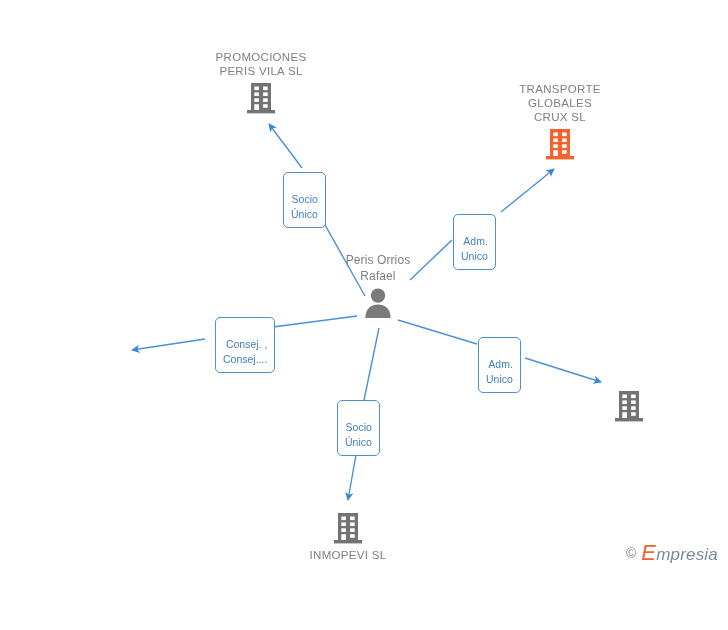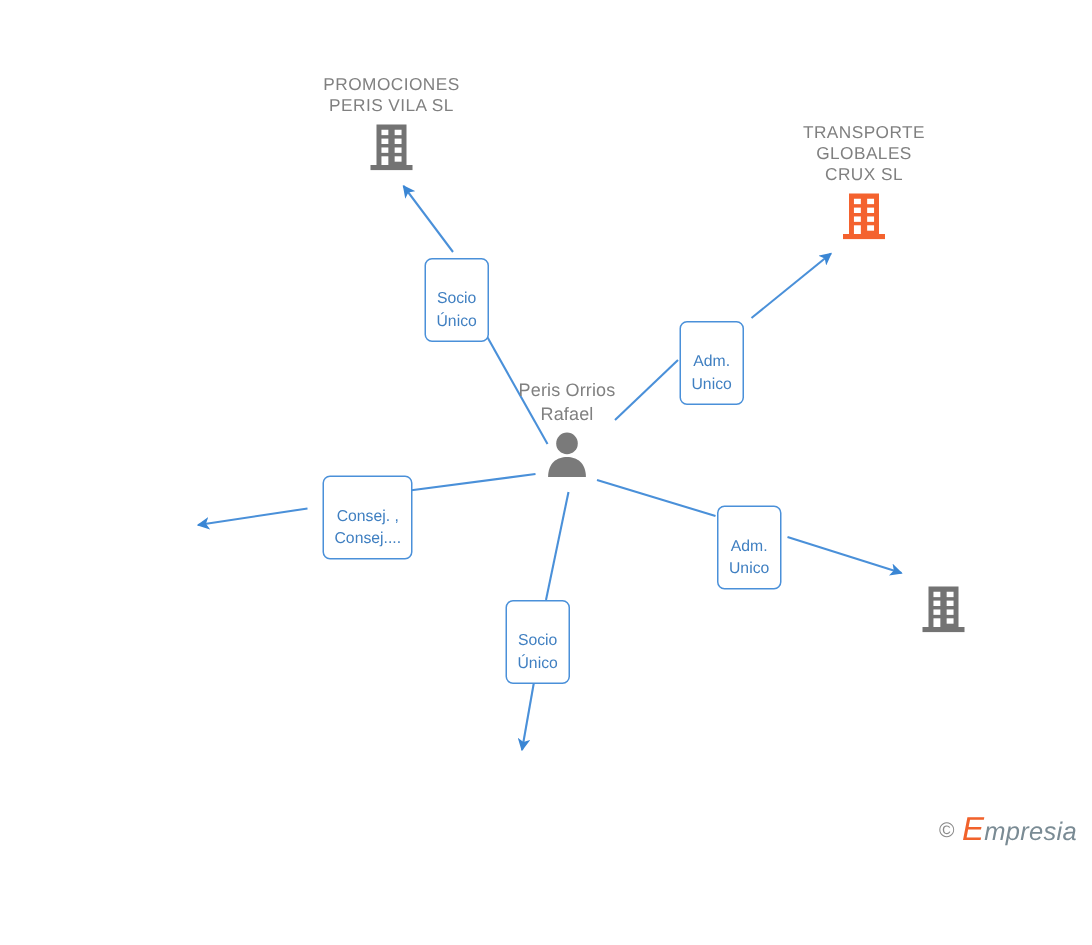--- a/index.html
+++ b/index.html
@@ -55,21 +55,21 @@
 
   
   .badge {
     position: absolute;
     border: 1.3px solid #4a90d9;
     border-radius: 5px;
     background: #ffffff;
     color: #3f7fc1;
     font-size: 10.5px;
     line-height: 15px;
-    text-align: center;
+    text-align: right;
     padding: 4px 7px 5px 7px;
     white-space: pre-line;
     z-index: 4;
     box-sizing: border-box;
   }
 
   
   #watermark {
     position: absolute;
     right: 10px;
@@ -135,21 +135,21 @@
         <rect x="8.3" y="11.4" width="4.6" height="3.6" fill="#ffffff"></rect>
         <rect x="17.1" y="11.4" width="4.6" height="3.6" fill="#ffffff"></rect>
         <rect x="8.3" y="17.3" width="4.6" height="3.6" fill="#ffffff"></rect>
         <rect x="17.1" y="17.3" width="4.6" height="3.6" fill="#ffffff"></rect>
         <rect x="8.3" y="23.2" width="4.6" height="5.8" fill="#ffffff"></rect>
         <rect x="17.1" y="23.2" width="4.6" height="3.6" fill="#ffffff"></rect>
       </svg>
     </span>
   </div>
 
-  <div class="node label-top" style="left:576px; top:82px;">
+  <div class="node label-top" style="left:560px; top:82px;">
     <div class="node-label">TRANSPORTE
 GLOBALES
 CRUX  SL</div>
     <span class="icon-wrap">
       <svg width="30" height="34" viewBox="0 0 30 34" xmlns="http://www.w3.org/2000/svg">
         <rect x="5" y="2" width="20" height="27" fill="#f4622e"></rect>
         <rect x="1" y="29" width="28" height="3.4" fill="#f4622e"></rect>
         <rect x="8.3" y="5.5" width="4.6" height="3.6" fill="#ffffff"></rect>
         <rect x="17.1" y="5.5" width="4.6" height="3.6" fill="#ffffff"></rect>
         <rect x="8.3" y="11.4" width="4.6" height="3.6" fill="#ffffff"></rect>
@@ -173,20 +173,37 @@
         <rect x="8.3" y="11.4" width="4.6" height="3.6" fill="#ffffff"></rect>
         <rect x="17.1" y="11.4" width="4.6" height="3.6" fill="#ffffff"></rect>
         <rect x="8.3" y="17.3" width="4.6" height="3.6" fill="#ffffff"></rect>
         <rect x="17.1" y="17.3" width="4.6" height="3.6" fill="#ffffff"></rect>
         <rect x="8.3" y="23.2" width="4.6" height="5.8" fill="#ffffff"></rect>
         <rect x="17.1" y="23.2" width="4.6" height="3.6" fill="#ffffff"></rect>
       </svg>
     </span>
   </div>
 
+  <div class="node label-bottom" style="left:348px; top:511px;">
+    <span class="icon-wrap">
+      <svg width="30" height="34" viewBox="0 0 30 34" xmlns="http://www.w3.org/2000/svg">
+        <rect x="5" y="2" width="20" height="27" fill="#737373"></rect>
+        <rect x="1" y="29" width="28" height="3.4" fill="#737373"></rect>
+        <rect x="8.3" y="5.5" width="4.6" height="3.6" fill="#ffffff"></rect>
+        <rect x="17.1" y="5.5" width="4.6" height="3.6" fill="#ffffff"></rect>
+        <rect x="8.3" y="11.4" width="4.6" height="3.6" fill="#ffffff"></rect>
+        <rect x="17.1" y="11.4" width="4.6" height="3.6" fill="#ffffff"></rect>
+        <rect x="8.3" y="17.3" width="4.6" height="3.6" fill="#ffffff"></rect>
+        <rect x="17.1" y="17.3" width="4.6" height="3.6" fill="#ffffff"></rect>
+        <rect x="8.3" y="23.2" width="4.6" height="5.8" fill="#ffffff"></rect>
+        <rect x="17.1" y="23.2" width="4.6" height="3.6" fill="#ffffff"></rect>
+      </svg>
+    </span>
+    <div class="node-label">INMOPEVI SL</div>
+  </div>
 
   <div class="node person label-top" style="left:378px; top:252px;">
     <div class="node-label">Peris Orrios
 Rafael</div>
     <span class="icon-wrap">
       <svg width="30" height="32" viewBox="0 0 30 32" xmlns="http://www.w3.org/2000/svg">
         <circle cx="15" cy="8.6" r="7.2" fill="#7a7a7a"></circle>
         <path d="M 2.4 31 C 2.4 21.6 8.2 17.6 15 17.6 C 21.8 17.6 27.6 21.6 27.6 31 Z" fill="#7a7a7a"></path>
       </svg>
     </span>

